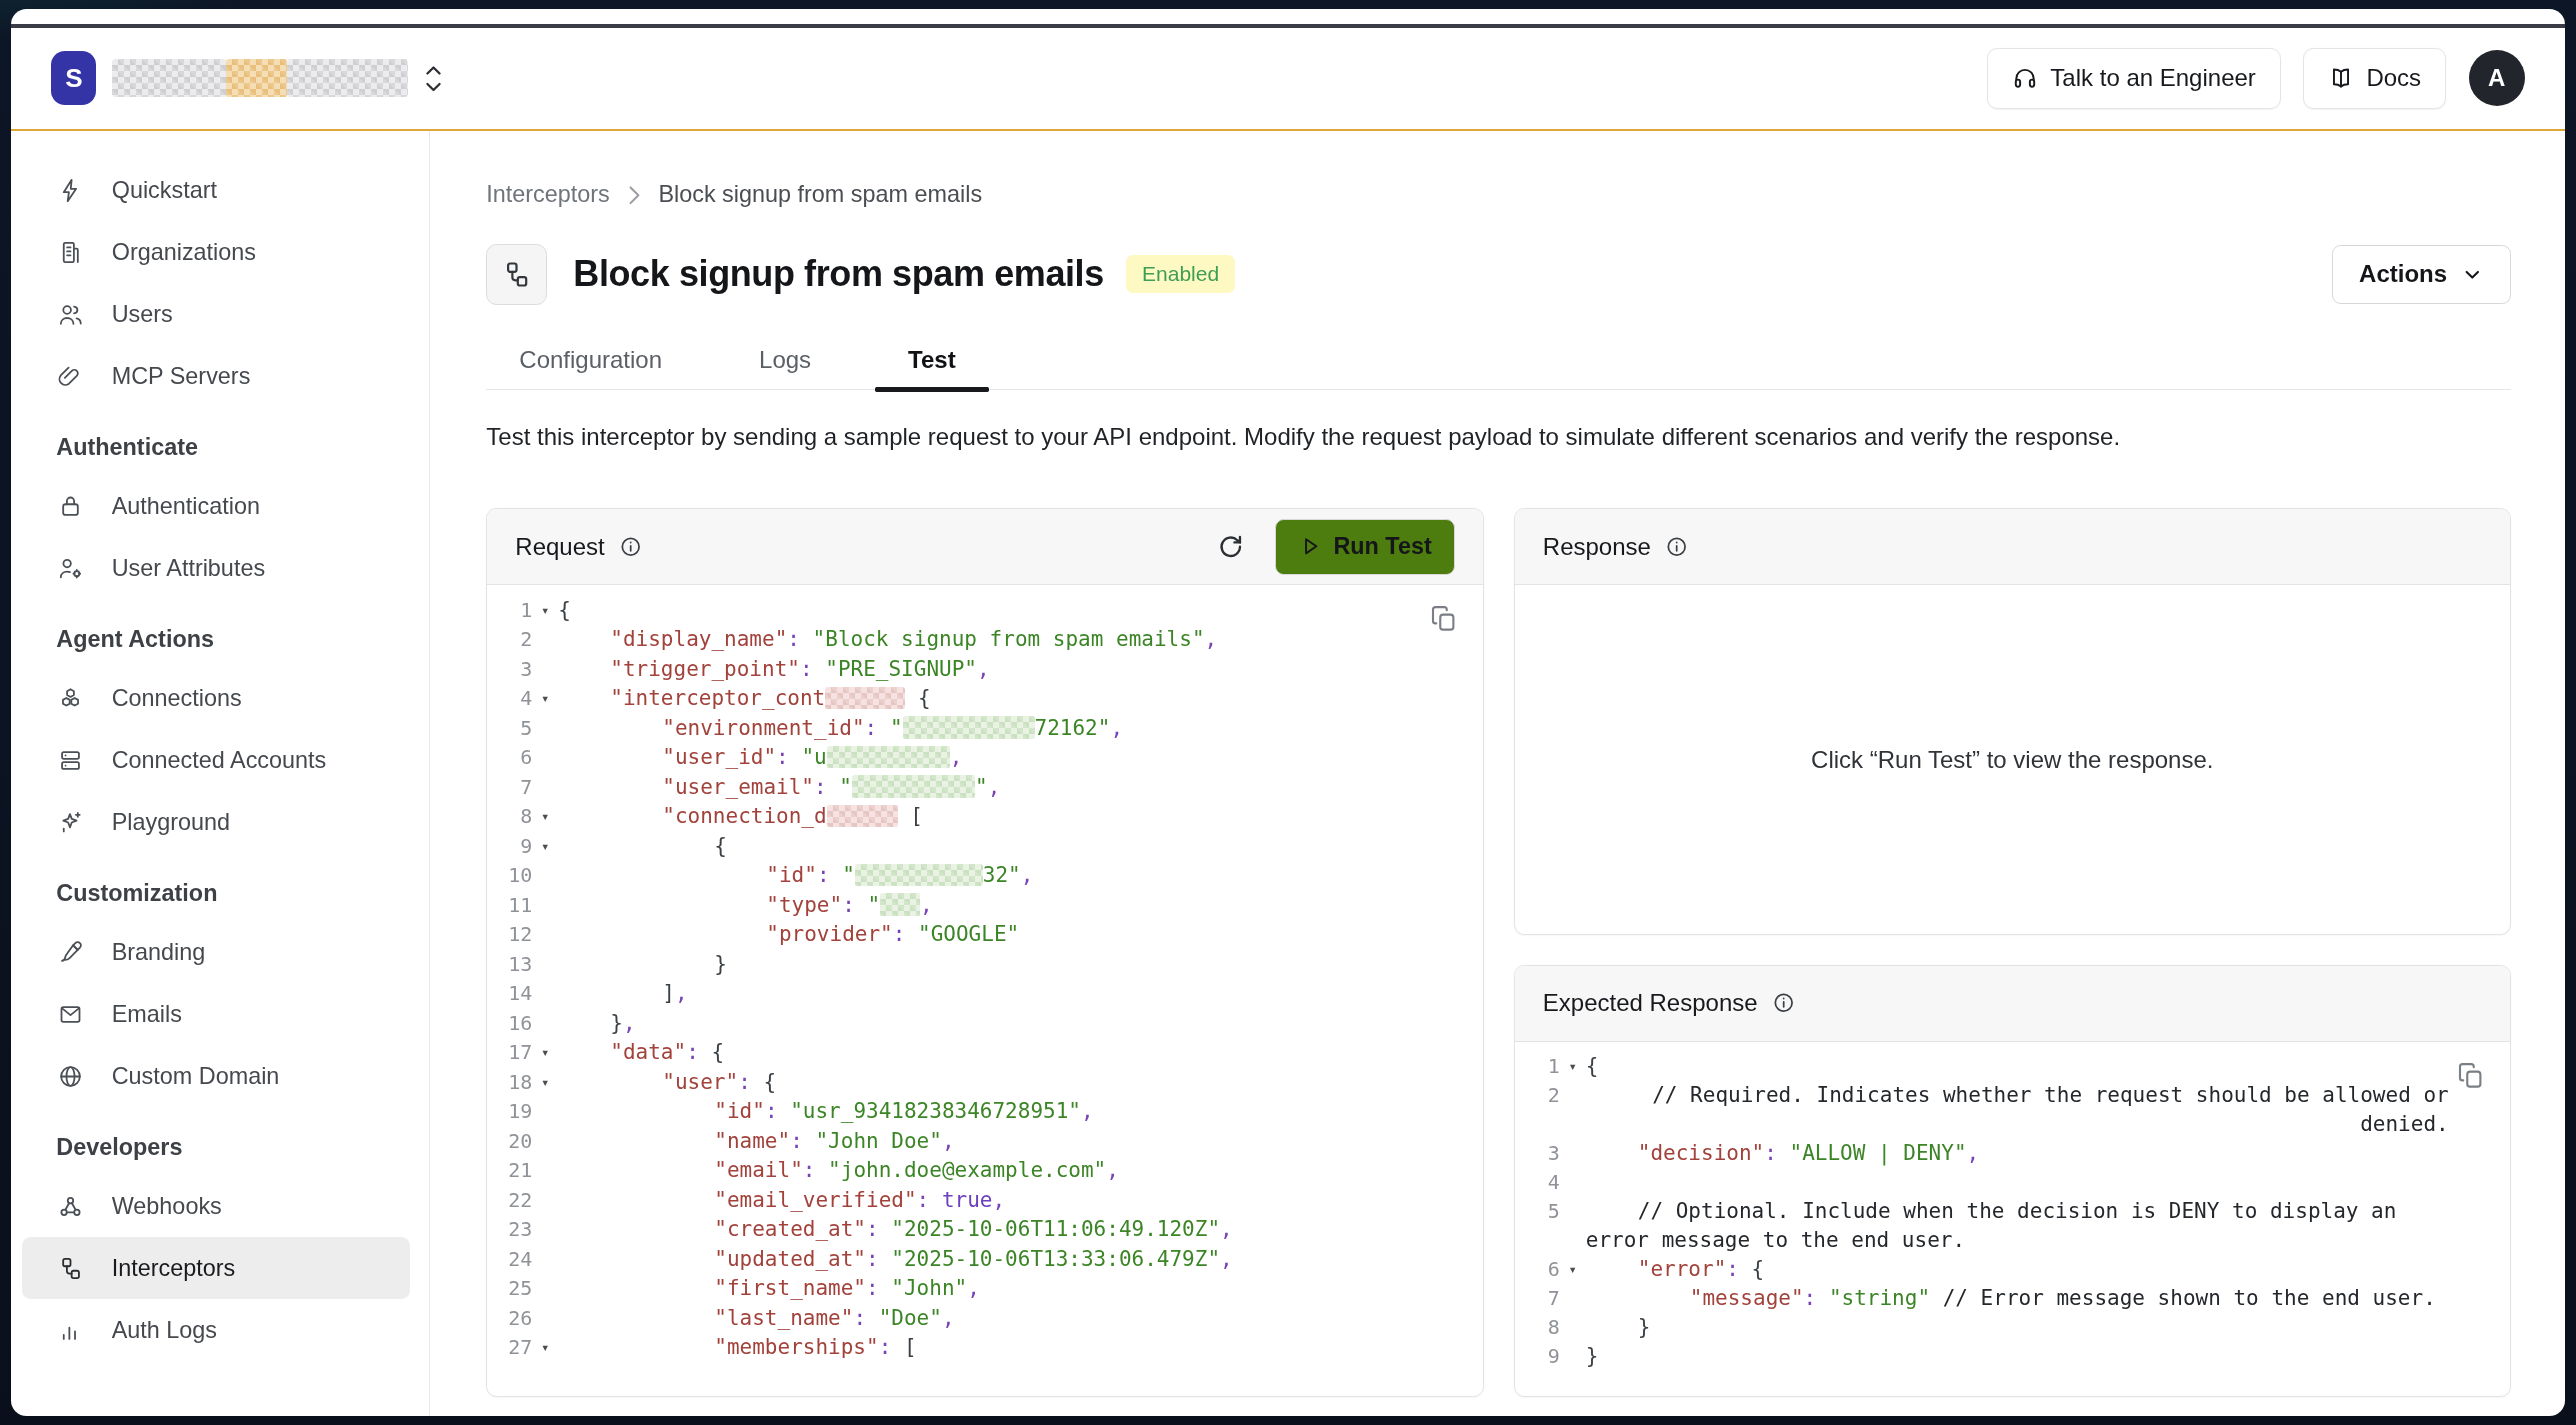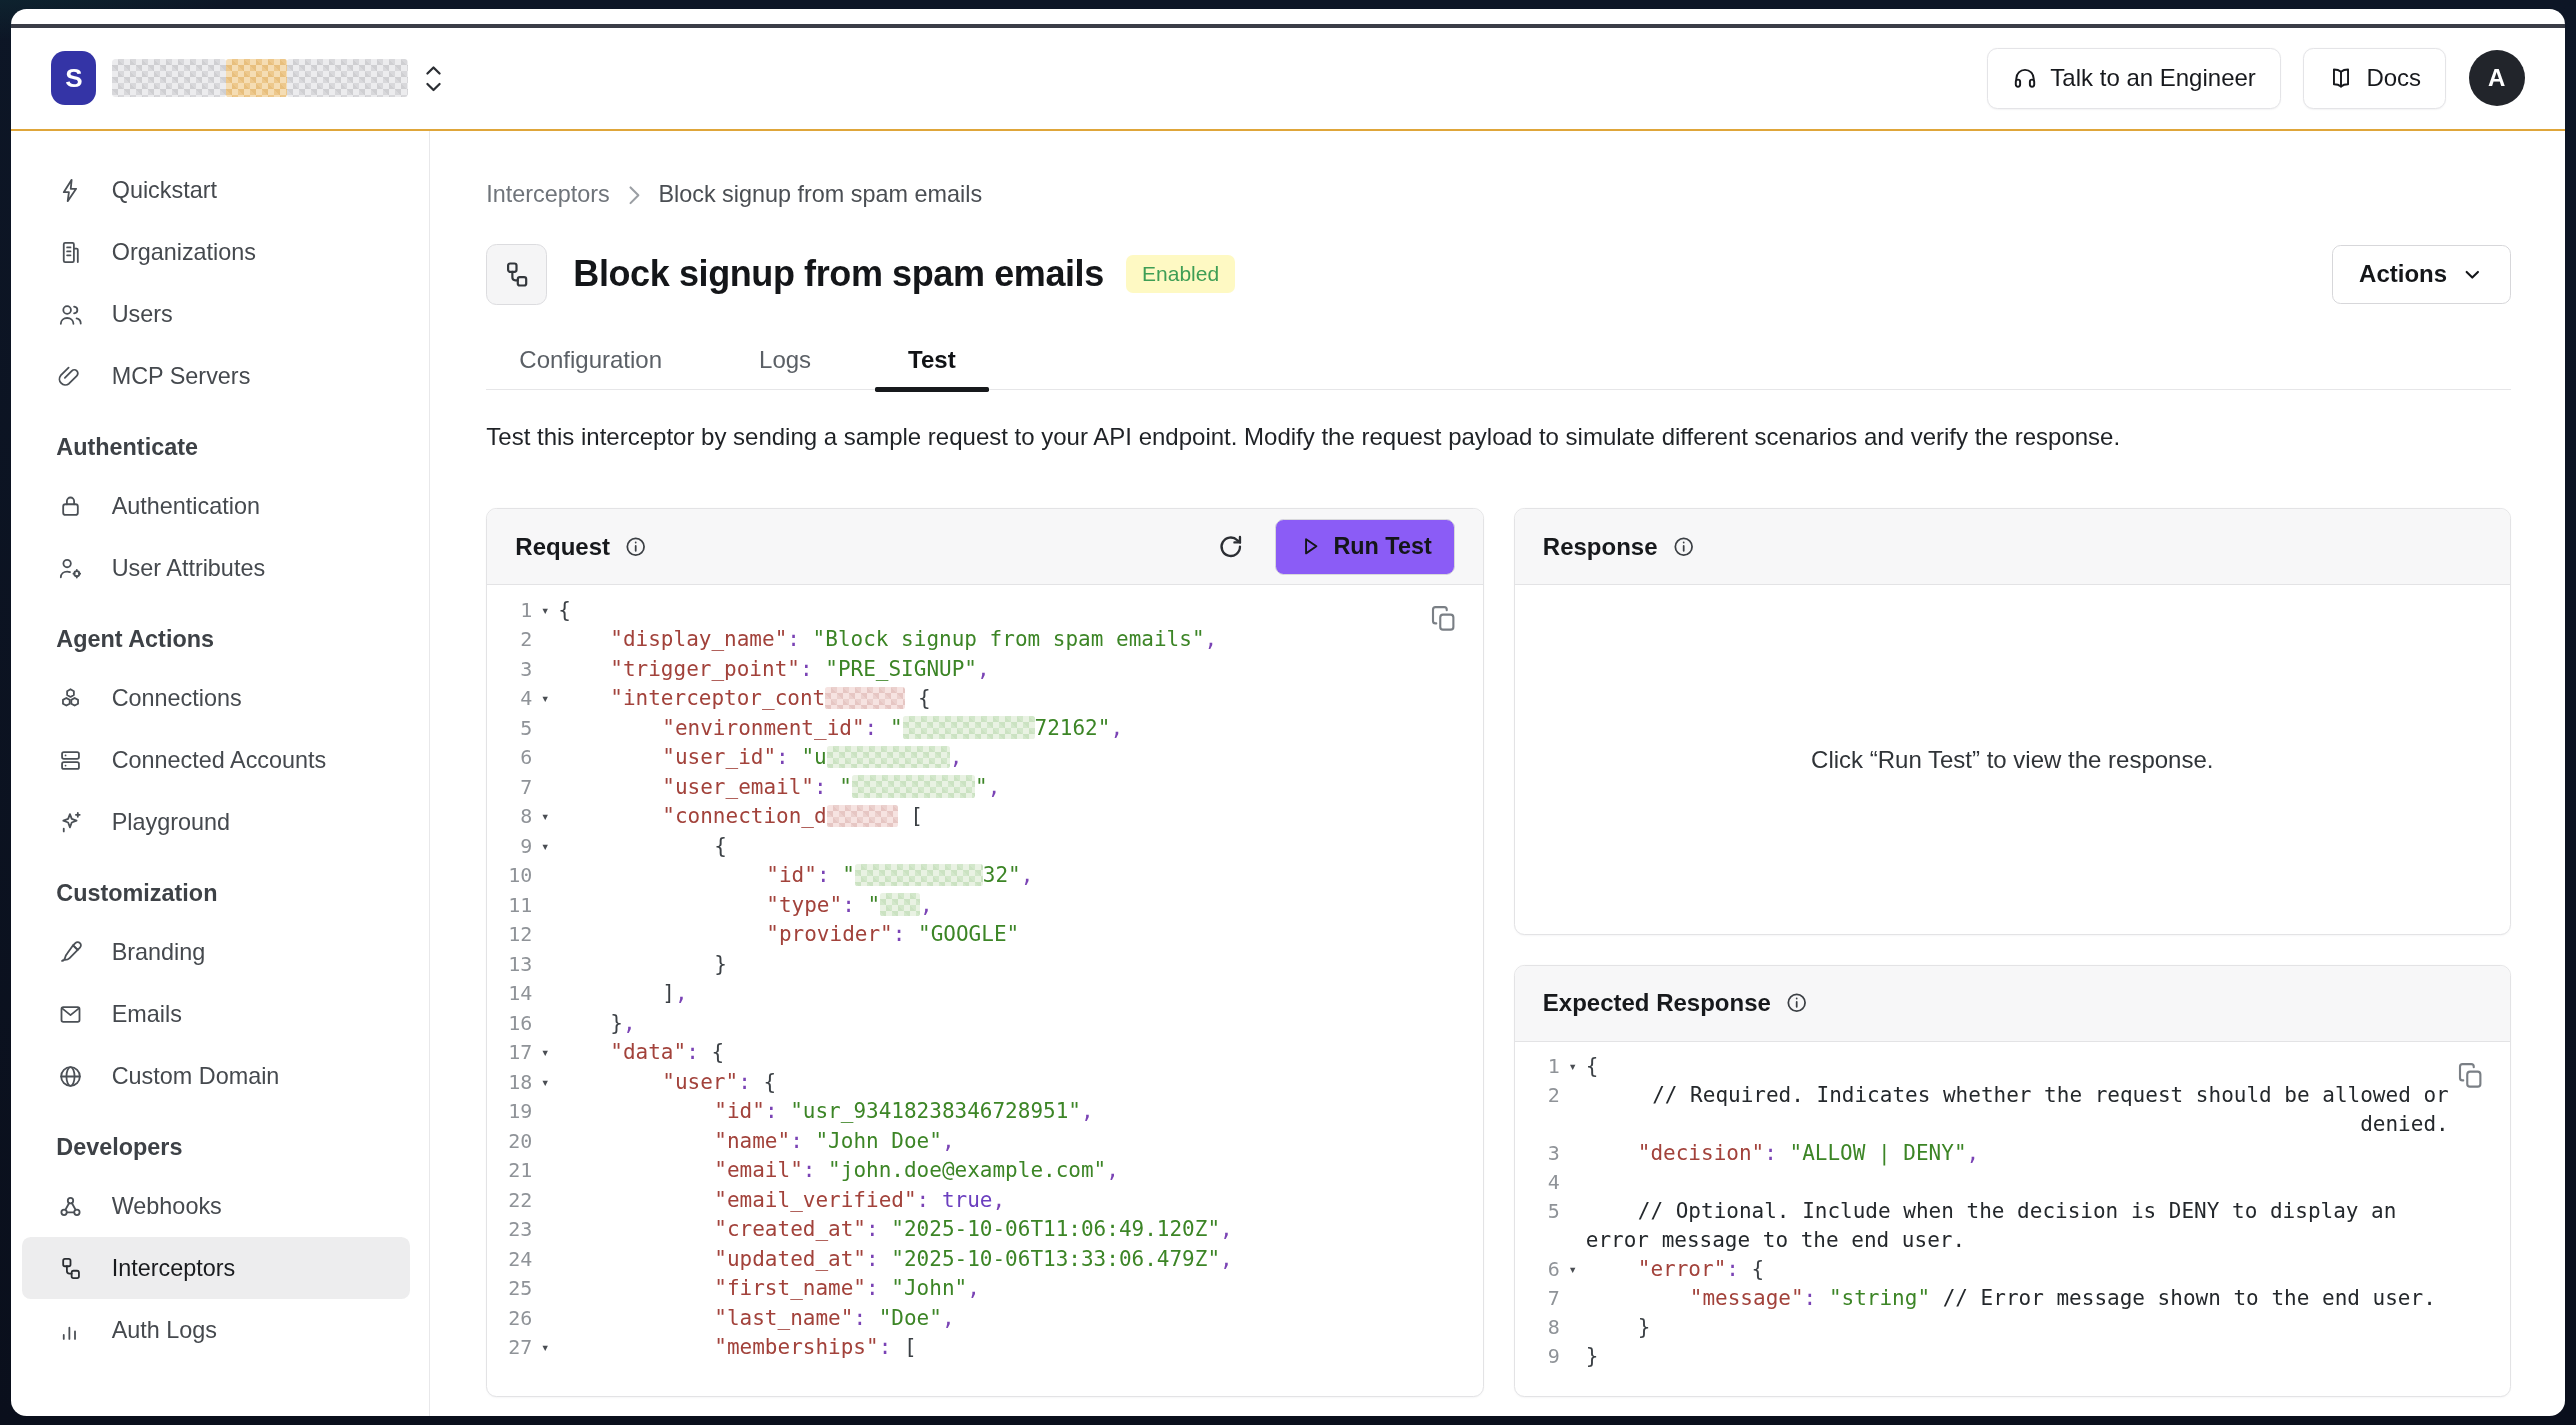--- a/index.html
+++ b/index.html
@@ -51,29 +51,29 @@
   .actions-btn{margin-left:auto;display:flex;align-items:center;gap:14px;height:59px;padding:0 26px;border:0.9px solid #d7d7da;border-radius:8.7px;background:#fff;font-size:24px;font-weight:600;color:#141619;cursor:pointer;}
   .tabs{display:flex;margin-top:26px;border-bottom:1.7px solid #e6e6e8;}
   .tab{padding:0 33px 15.6px;font-size:24px;color:#5b6066;cursor:pointer;position:relative;margin-right:31px;}
   .tab.active{color:#101215;font-weight:700;}
   .tab.active::after{content:"";position:absolute;left:0;right:0;bottom:-2.6px;height:4.3px;background:#17191c;border-radius:1.7px;}
   .desc{margin-top:33px;font-size:24px;color:#1f2226;}
   
   .panels{display:flex;gap:29.5px;margin-top:33px;height:889px;}
   .panel{border:0.9px solid #e3e3e5;border-radius:10.4px;background:#fff;overflow:hidden;display:flex;flex-direction:column;box-shadow:0 0.9px 1.7px rgba(16,24,40,.04);}
   .panel-hd{height:75px;flex:none;background:#f7f7f8;border-bottom:0.9px solid #e3e3e5;display:flex;align-items:center;padding:0 28px;}
-  .panel-title{font-size:24px;font-weight:700;color:#17191c;}
+  .panel-title{font-size:24px;font-weight:400;color:#17191c;}
   .info{margin-left:14px;color:#3c4045;display:flex;cursor:pointer;}
   .info svg{width:23.4px;height:23.4px;}
   .req{width:996px;flex:none;}
   .rightcol{width:997px;display:flex;flex-direction:column;gap:29.5px;}
   .resp{height:425px;flex:none;}
   .exp{flex:1;}
   .iconbtn{background:none;border:none;color:#2c2f34;cursor:pointer;display:flex;padding:0;}
-  .runbtn{display:flex;align-items:center;gap:12px;height:56px;padding:0 22.6px;margin-left:29.5px;background:#8b5cf6;border:0.9px solid #d8d8db;border-radius:8.7px;font-size:23.4px;font-weight:600;color:#141619;cursor:pointer;font-family:"Liberation Sans",sans-serif;}
+  .runbtn{display:flex;align-items:center;gap:12px;height:56px;padding:0 22.6px;margin-left:29.5px;background:#4d7c0f;border:0.9px solid #d8d8db;border-radius:8.7px;font-size:23.4px;font-weight:600;color:#141619;cursor:pointer;font-family:"Liberation Sans",sans-serif;}
   .spacer{margin-left:auto;}
   
   .code{flex:1;position:relative;overflow:hidden;padding:10.4px 0 0 12px;font-family:"DejaVu Sans Mono",monospace;font-size:21px;}
   .code-line{display:flex;line-height:29.5px;min-height:29.5px;}
   .exp .code-line{line-height:29px;min-height:29px;}
   .ln{width:33px;flex:none;text-align:right;color:#8f9398;font-size:20px;}
   .fold{width:26px;flex:none;text-align:center;color:#4a4e53;font-size:14px;cursor:pointer;}
   .ct{flex:1;white-space:pre-wrap;word-break:break-word;color:#3b4045;padding-right:61px;}
   .seg-k{color:#a2423b;}
   .seg-s{color:#3c8526;}

